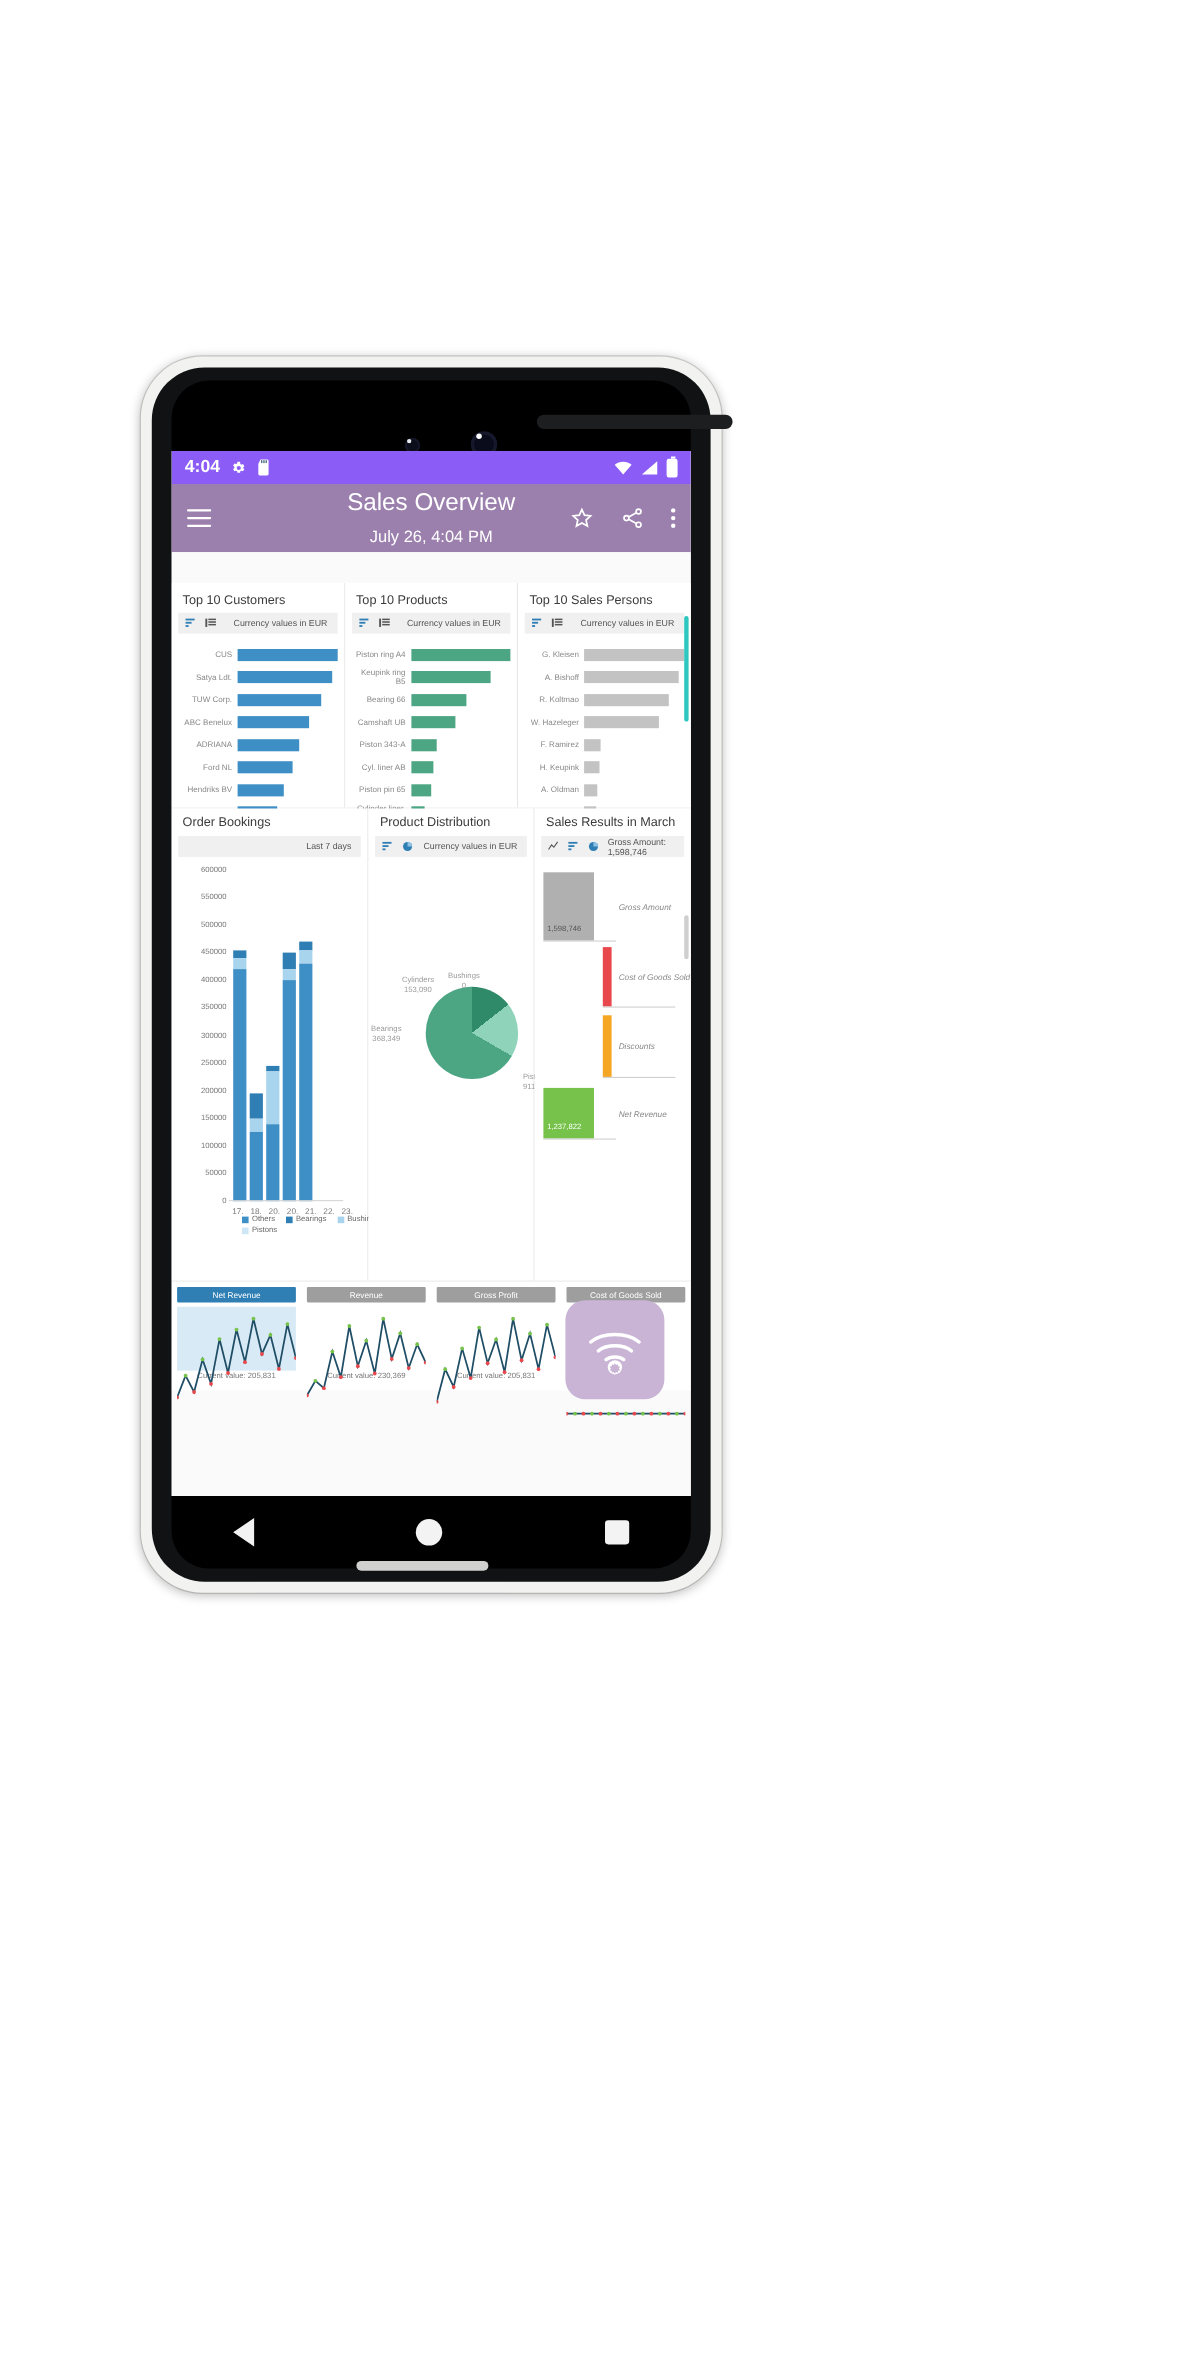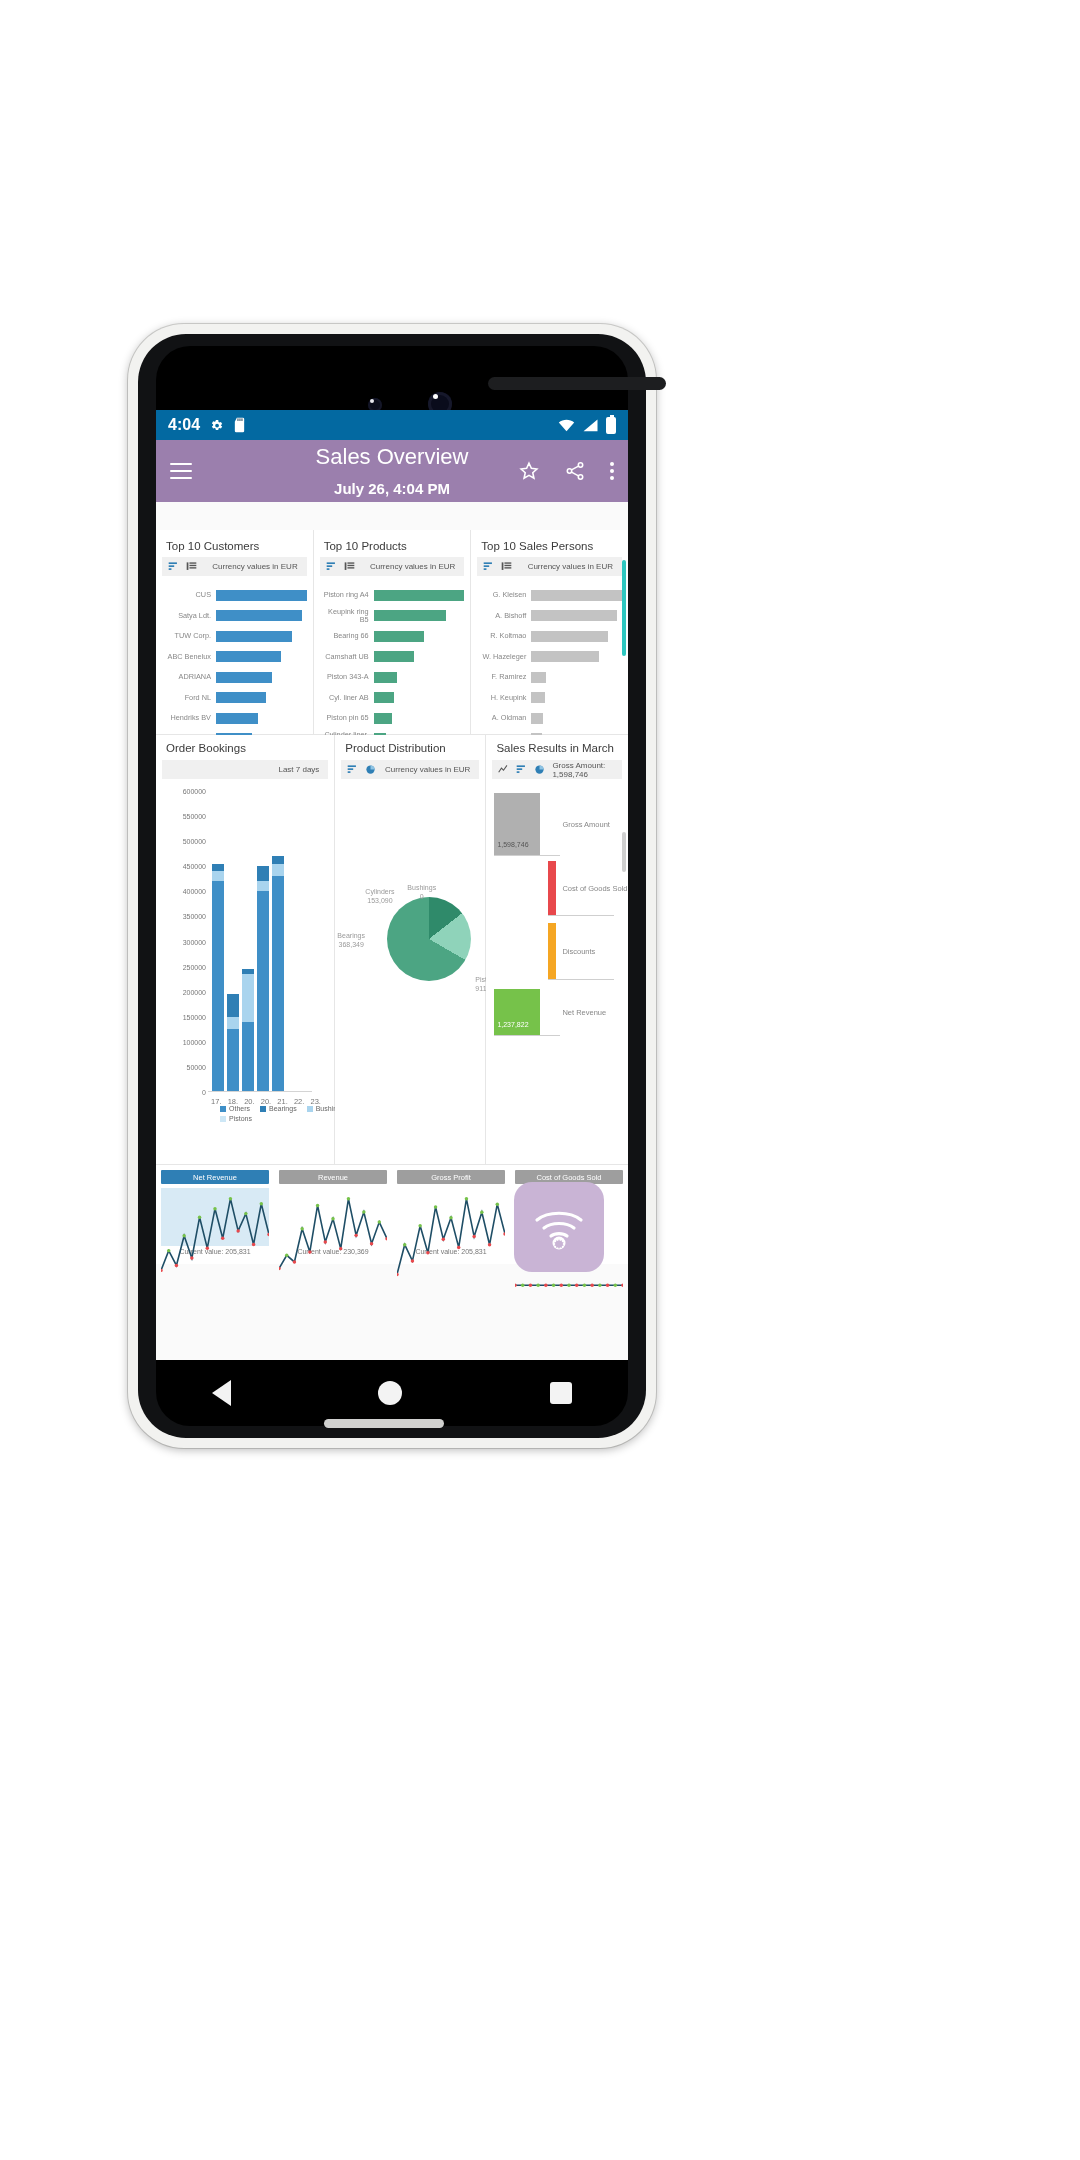--- a/index.html
+++ b/index.html
@@ -61,41 +61,41 @@
   .navbar-row { position:absolute; left:0; top:1026px; width:508px; height:66px;
     display:flex; align-items:center; justify-content:space-around; }
   .nav-back { width:0;height:0;border-top:13px solid transparent;border-bottom:13px solid transparent;border-right:19px solid #f3f3f3; }
   .nav-home { width:24px;height:24px;border-radius:50%;background:#f3f3f3; }
   .nav-recent { width:22px;height:22px;background:#f3f3f3;border-radius:3px; }
   .chin-line { position:absolute; left:196px; top:1095px; width:120px; height:9px;
     background:#d0d0cf; border-radius:5px; }
 
   
   .statusbar {
-    height:30px; background:#0369a1; display:flex; align-items:center;
+    height:30px; background:#8b5cf6; display:flex; align-items:center;
     padding: 12px 12px; color:#fff; font-size:16px; font-weight:700;
   }
   .sb-left { display:flex; align-items:center; gap:9px; }
   .sb-right { margin-left:auto; display:flex; align-items:center; gap:7px; }
   .ico-gear { width:15px;height:15px; }
   .ico-sd { width:13px;height:16px; }
   .ico-wifi, .ico-sig { width:17px;height:14px; }
   .ico-batt { width:10px;height:17px;border:2px solid #fff;border-radius:2px;background:#fff;position:relative;}
   .ico-batt::before{content:'';position:absolute;left:2px;top:-4px;width:4px;height:2px;background:#fff;}
 
   
   .appbar {
     height:62px; background:#9b7fad; display:flex; align-items:center;
     padding: 0 14px; color:#fff; position:relative;
   }
   .hamburger { width:22px; }
   .hamburger span { display:block; height:2.5px; background:#fff; margin:4.5px 0; border-radius:1px; }
   .titles { position:absolute; left:0; right:0; text-align:center; pointer-events:none; }
   .t1 { font-size:22px; font-weight:500; line-height:1.1; }
-  .t2 { font-size:15px; font-weight:700; margin-top:10px; }
+  .t2 { font-size:15px; font-weight:400; margin-top:10px; }
   .appbar-actions { margin-left:auto; display:flex; align-items:center; gap:24px; z-index:2; }
   .ab-ico { width:22px; height:22px; }
   .dots span { display:block; width:4px;height:4px;border-radius:50%;background:#fff;margin:3px auto;}
 
   
   .dash { position:relative; height:858px; background:#fafafa; overflow:hidden; }
   .row-top { display:flex; height:204px; background:#fff;margin-top:28px; }
   .card { flex:1; border-right:1px solid #e6e6e6; background:#fff; padding:6px 0 0 0; position:relative; }
   .card:last-child { border-right:none; }
   .card-title { font-size:11.5px; color:#3b3b3b; padding:4px 0 5px 10px; }
@@ -144,21 +144,21 @@
   .pie-wrap { position:relative; height:330px; }
   .pie {
     position:absolute; left:52px; top:118px; width:84px; height:84px; border-radius:50%;
     background: conic-gradient(from 0deg, #4ca583 0deg 0.6deg, #2f8a6a 0.6deg 52deg, #8fd3ba 52deg 120deg, #4ca583 120deg 360deg);
   }
   .pl { position:absolute; font-size:7px; color:#9a9a9a; line-height:1.35; }
 
   
   .wf { position:relative; height:330px; margin:4px 0 0 0; }
   .wf-bar { position:absolute; }
-  .wf-lab { position:absolute; font-size:7.5px; color:#888; }
+  .wf-lab { position:absolute; font-size:7.5px; color:#888;font-style:italic; }
   .wf-val { position:absolute; font-size:7px; color:#fff; }
   .wf-val.dark { color:#555; }
   .wf-conn { position:absolute; height:1px; background:#cfcfcf; }
 
   
   .kpis { display:flex; height:100px; background:#fff; border-top:1px solid #e6e6e6; }
   .kpi { flex:1; padding:5px 5px 0 5px; position:relative; }
   .kpi-head { height:14px; border-radius:1px; display:flex; align-items:center; justify-content:center;
               font-size:7.5px; color:#fff; }
   .kh-blue { background:#2f7fb5; } .kh-gray { background:#9e9e9e; }

